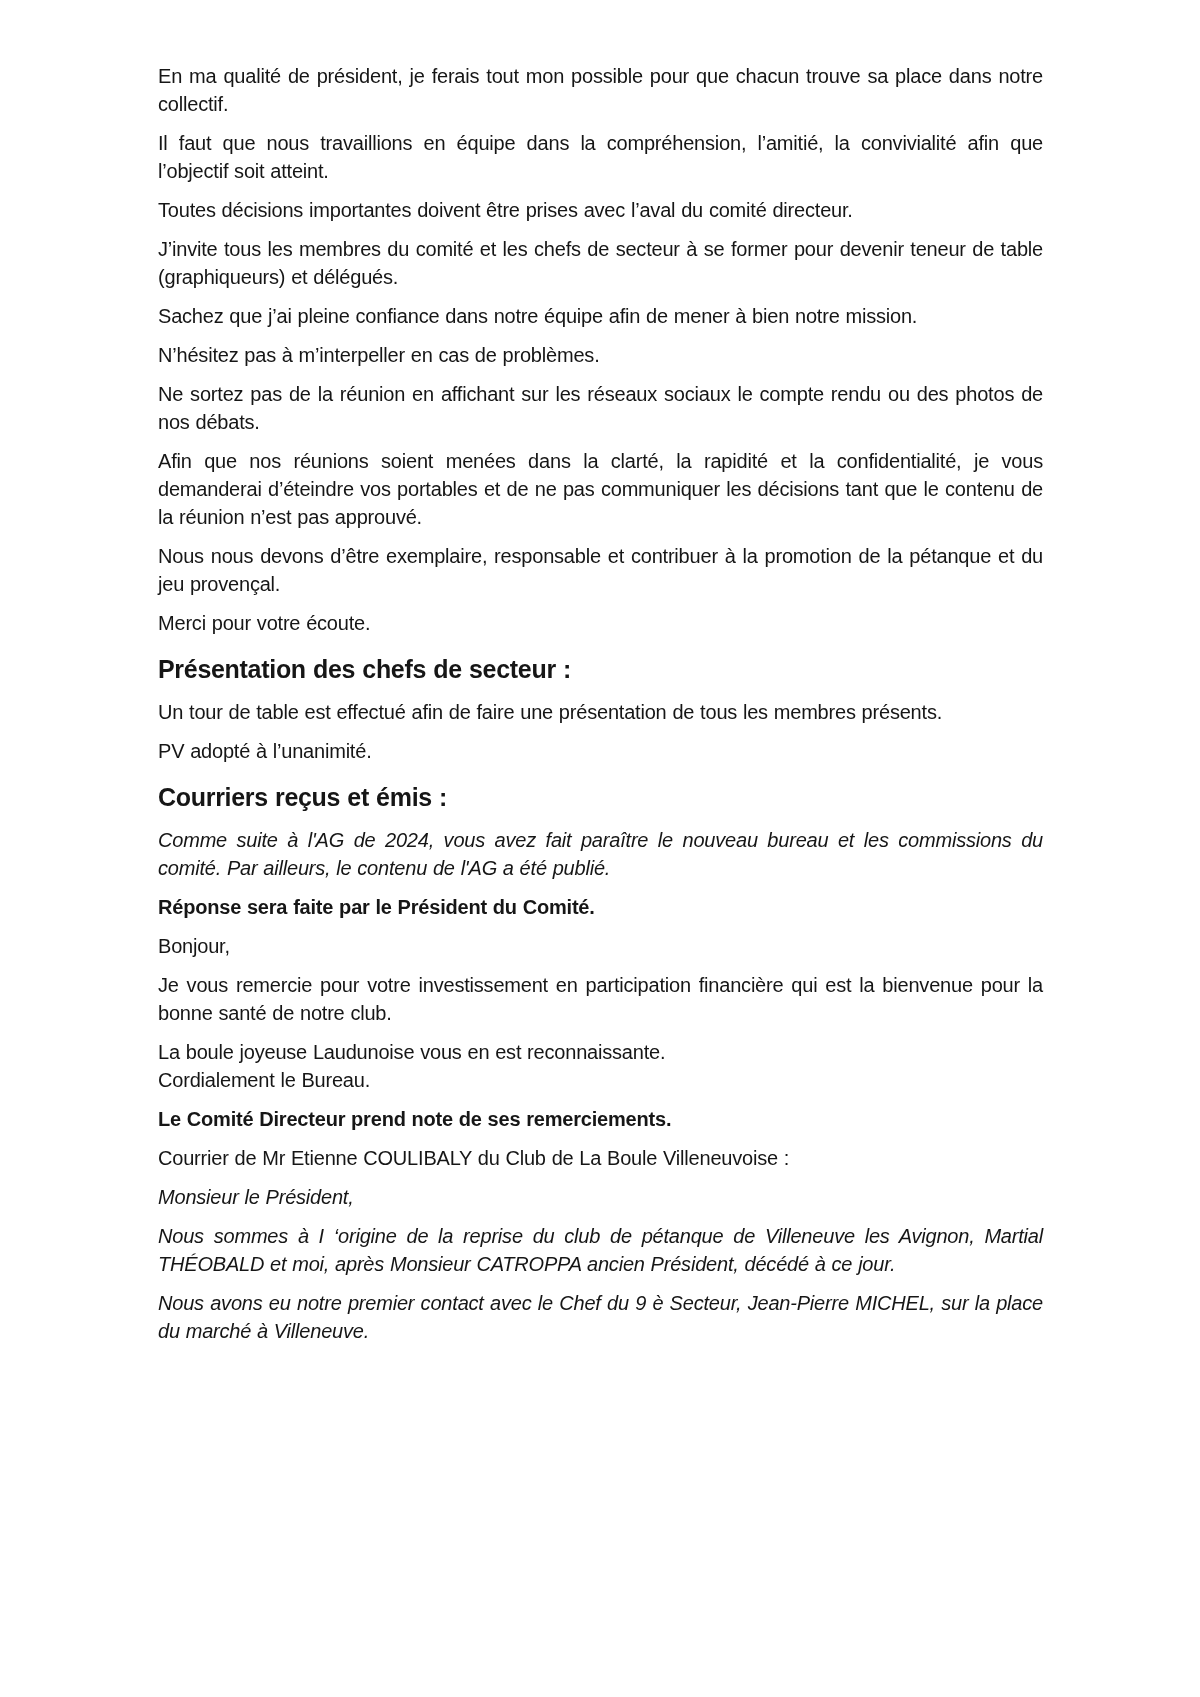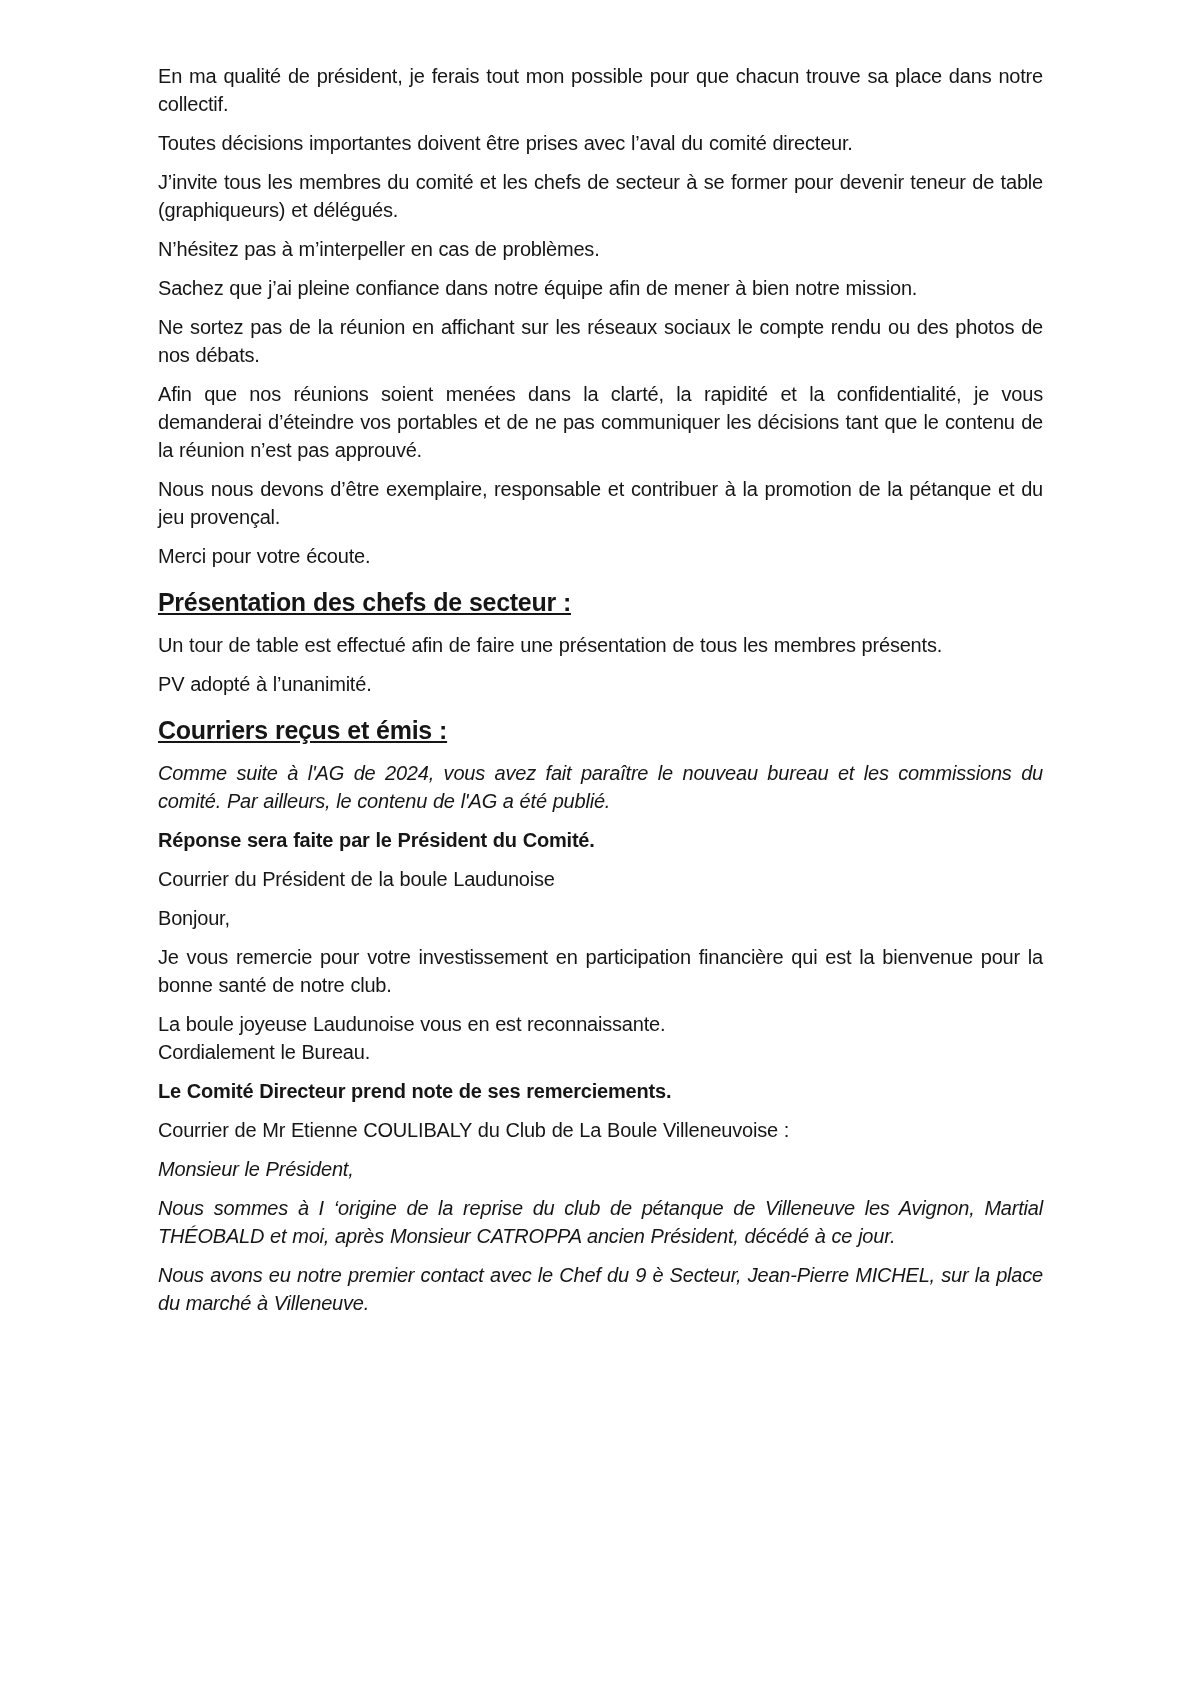--- a/index.html
+++ b/index.html
@@ -34,44 +34,43 @@
   .para.body-bold {
     font-weight: bold;
   }
   .para.heading {
     font-weight: bold;
     font-size: 25px;
     line-height: 32px;
     margin: 16px 0 13px 0;
     text-align: left;
     letter-spacing: -0.3px;
-    text-decoration: underline;
   }
 </style>
 </head>
 <body>
 
 <div class="page">
   <div id="doc-content">
       <p class="para body">En ma qualité de président, je ferais tout mon possible pour que chacun trouve sa place dans notre collectif.</p>
+      <p class="para body">Il faut que nous travaillions en équipe dans la compréhension, l’amitié, la convivialité afin que l’objectif soit atteint.</p>
       <p class="para body">Toutes décisions importantes doivent être prises avec l’aval du comité directeur.</p>
       <p class="para body">J’invite tous les membres du comité et les chefs de secteur à se former pour devenir teneur de table (graphiqueurs) et délégués.</p>
+      <p class="para body">Sachez que j’ai pleine confiance dans notre équipe afin de mener à bien notre mission.</p>
       <p class="para body">N’hésitez pas à m’interpeller en cas de problèmes.</p>
-      <p class="para body">Sachez que j’ai pleine confiance dans notre équipe afin de mener à bien notre mission.</p>
       <p class="para body">Ne sortez pas de la réunion en affichant sur les réseaux sociaux le compte rendu ou des photos de nos débats.</p>
       <p class="para body">Afin que nos réunions soient menées dans la clarté, la rapidité et la confidentialité, je vous demanderai d’éteindre vos portables et de ne pas communiquer les décisions tant que le contenu de la réunion n’est pas approuvé.</p>
       <p class="para body">Nous nous devons d’être exemplaire, responsable et contribuer à la promotion de la pétanque et du jeu provençal.</p>
       <p class="para body">Merci pour votre écoute.</p>
       <p class="para heading">Présentation des chefs de secteur :</p>
       <p class="para body">Un tour de table est effectué afin de faire une présentation de tous les membres présents.</p>
       <p class="para body">PV adopté à l’unanimité.</p>
       <p class="para heading">Courriers reçus et émis :</p>
       <p class="para body-italic">Comme suite à l'AG de 2024, vous avez fait paraître le nouveau bureau et les commissions du comité. Par ailleurs, le contenu de l'AG a été publié.</p>
       <p class="para body-bold">Réponse sera faite par le Président du Comité.</p>
-      <p class="para body">Courrier du Président de la boule Laudunoise</p>
       <p class="para body">Bonjour,</p>
       <p class="para body">Je vous remercie pour votre investissement en participation financière qui est la bienvenue pour la bonne santé de notre club.</p>
       <p class="para body">La boule joyeuse Laudunoise vous en est reconnaissante.
 Cordialement le Bureau.</p>
       <p class="para body-bold">Le Comité Directeur prend note de ses remerciements.</p>
       <p class="para body">Courrier de Mr Etienne COULIBALY du Club de La Boule Villeneuvoise :</p>
       <p class="para body-italic">Monsieur le Président,</p>
       <p class="para body-italic">Nous sommes à I ‘origine de la reprise du club de pétanque de Villeneuve les Avignon, Martial THÉOBALD et moi, après Monsieur CATROPPA ancien Président, décédé à ce jour.</p>
       <p class="para body-italic">Nous avons eu notre premier contact avec le Chef du 9 è Secteur, Jean-Pierre MICHEL, sur la place du marché à Villeneuve.</p>
     </div>

